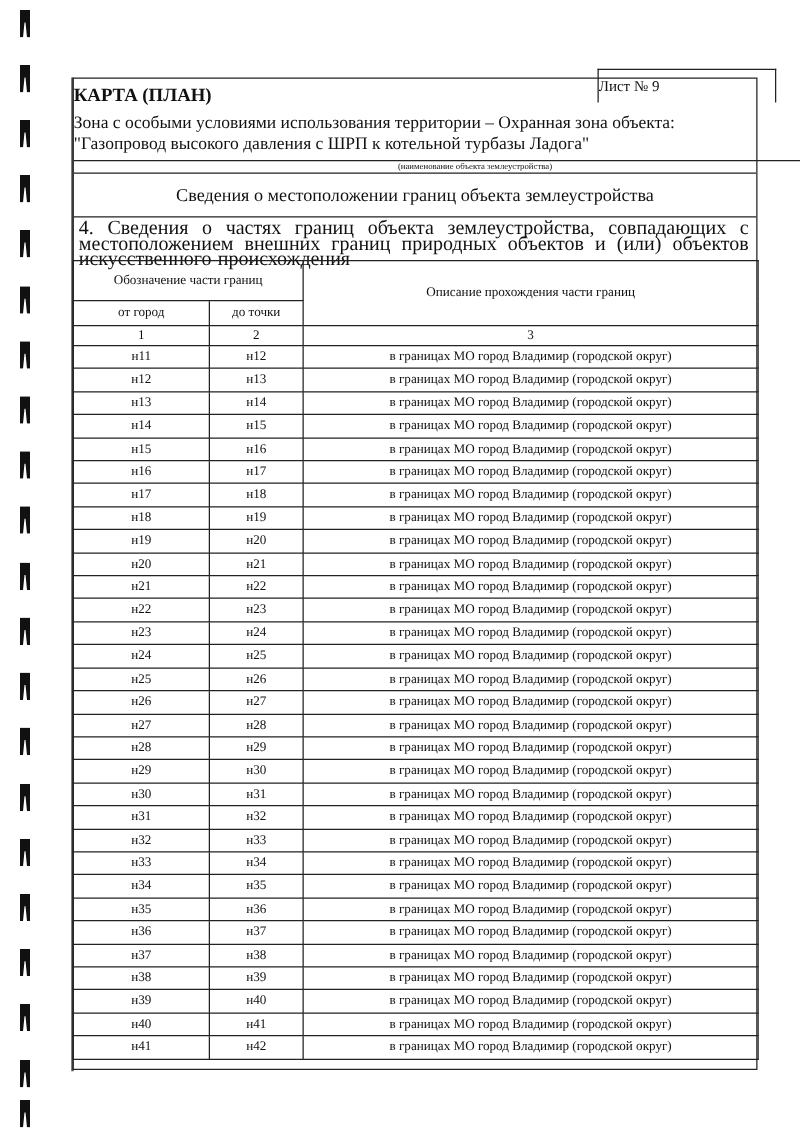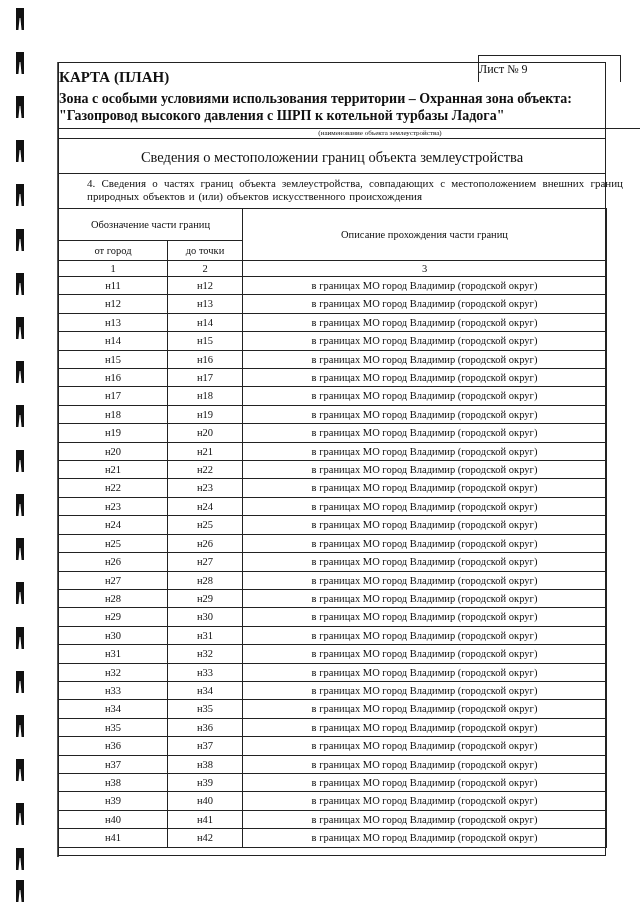--- a/index.html
+++ b/index.html
@@ -16,33 +16,33 @@
     position:absolute; left:478px; top:35px; width:143px; height:27px;
     border:1.5px solid #222; border-bottom:none; box-sizing:border-box;
     font-size:12px; line-height:27px; margin-top:20px;
   }
   .frame {
     position:absolute; left:58px; top:62px; width:548px; height:794px;
     border:1.5px solid #222; box-sizing:border-box;
   }
   .title-block { position:absolute; left:0; top:0; width:100%; height:72px; text-align:left; }
   .title-main { font-weight:bold; font-size:15px; margin-top:6px; }
-  .title-sub { font-weight:bold; font-size:14px; margin-top:4px; line-height:17px; }
+  .title-sub { font-weight:normal; font-size:14px; margin-top:4px; line-height:17px; }
   .caption {
     position:absolute; left:0; top:65px; width:100%; height:9px;
     border-top:1px solid #222; text-align:center; font-size:7px; line-height:9px;padding-left:48px;
   }
   .section-title {
     position:absolute; left:0; top:75px; width:100%; height:36px;
     border-top:1.5px solid #222; border-bottom:1px solid #222; box-sizing:border-box;
     text-align:center; font-weight:normal; font-size:14.5px; line-height:36px;
   }
   .note {
     position:absolute; left:4px; top:114px; width:536px;
-    font-size:11px; line-height:12.5px; text-align:justify; word-spacing:1px;margin-left:24px;
+    font-size:16px; line-height:12.5px; text-align:justify; word-spacing:1px;
   }
   table.grid {
     position:absolute; left:-1px; top:145px; width:548px; border-collapse:collapse;
     table-layout:fixed;
   }
   table.grid td, table.grid th {
     border:1px solid #222; text-align:center; padding:0; font-size:10.5px;
   }
   table.grid th { font-weight:normal; }
   .h-top th { height:31px; }

